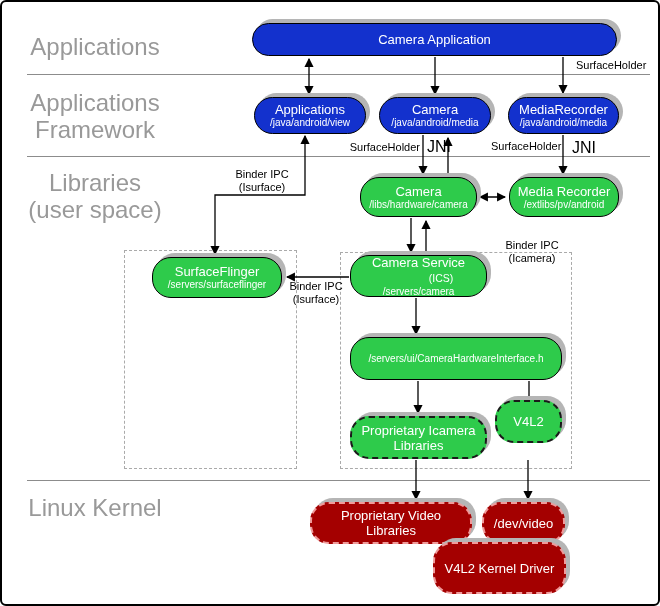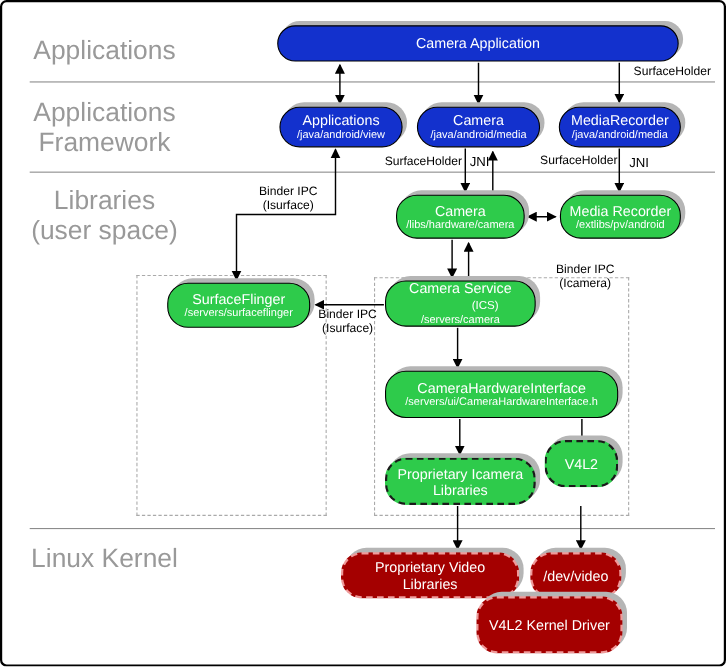--- a/index.html
+++ b/index.html
@@ -32,21 +32,21 @@
   }
   .node .title{font-size:13px;line-height:15px;}
   .node .suffix{font-size:10.5px;padding-left:45px;}
   .node .path{font-size:10px;line-height:12px;}
   .blue{background:var(--framework-blue);border:1.5px solid #000;}
   .green{background:var(--library-green);border:1.5px solid #000;}
   .green-dashed{background:var(--library-green);border:2px dashed #1a1a1a;}
   .red-dashed{background:var(--kernel-red);border:2px dashed var(--red-dash);}
   .edge-label{position:absolute;color:#000;font-size:11px;line-height:12px;white-space:nowrap;}
   .edge-label.two-line{white-space:pre-line;text-align:center;line-height:13px;}
-  .edge-label.jni{font-size:12px;}
+  .edge-label.jni{font-size:16px;}
   .wrap2{font-size:12.5px;line-height:15px;}
 </style>
 </head>
 <body>
 
 <div id="canvas">
 
   <div class="sep" style="top:72px"></div>
   <div class="sep" style="top:154px"></div>
   <div class="sep" style="top:478px"></div>
@@ -120,21 +120,20 @@
     <span class="title">SurfaceFlinger</span>
     <span class="path">/servers/surfaceflinger</span>
   </div>
 
   <div class="node green" style="left:348px;top:253px;width:137px;height:42px">
     <span class="title"><span>Camera Service</span> <span class="suffix">(ICS)</span></span>
     <span class="path">/servers/camera</span>
   </div>
 
   <div class="node green" style="left:348px;top:335px;width:212px;height:43px">
-    <span class="title">CameraHardwareInterface</span>
     <span class="path">/servers/ui/CameraHardwareInterface.h</span>
   </div>
 
   <div class="node green-dashed" style="left:348px;top:414px;width:137px;height:43px">
     <span class="title wrap2">Proprietary Icamera Libraries</span>
   </div>
 
   <div class="node green-dashed" style="left:493px;top:398px;width:67px;height:43px">
     <span class="title">V4L2</span>
   </div>

